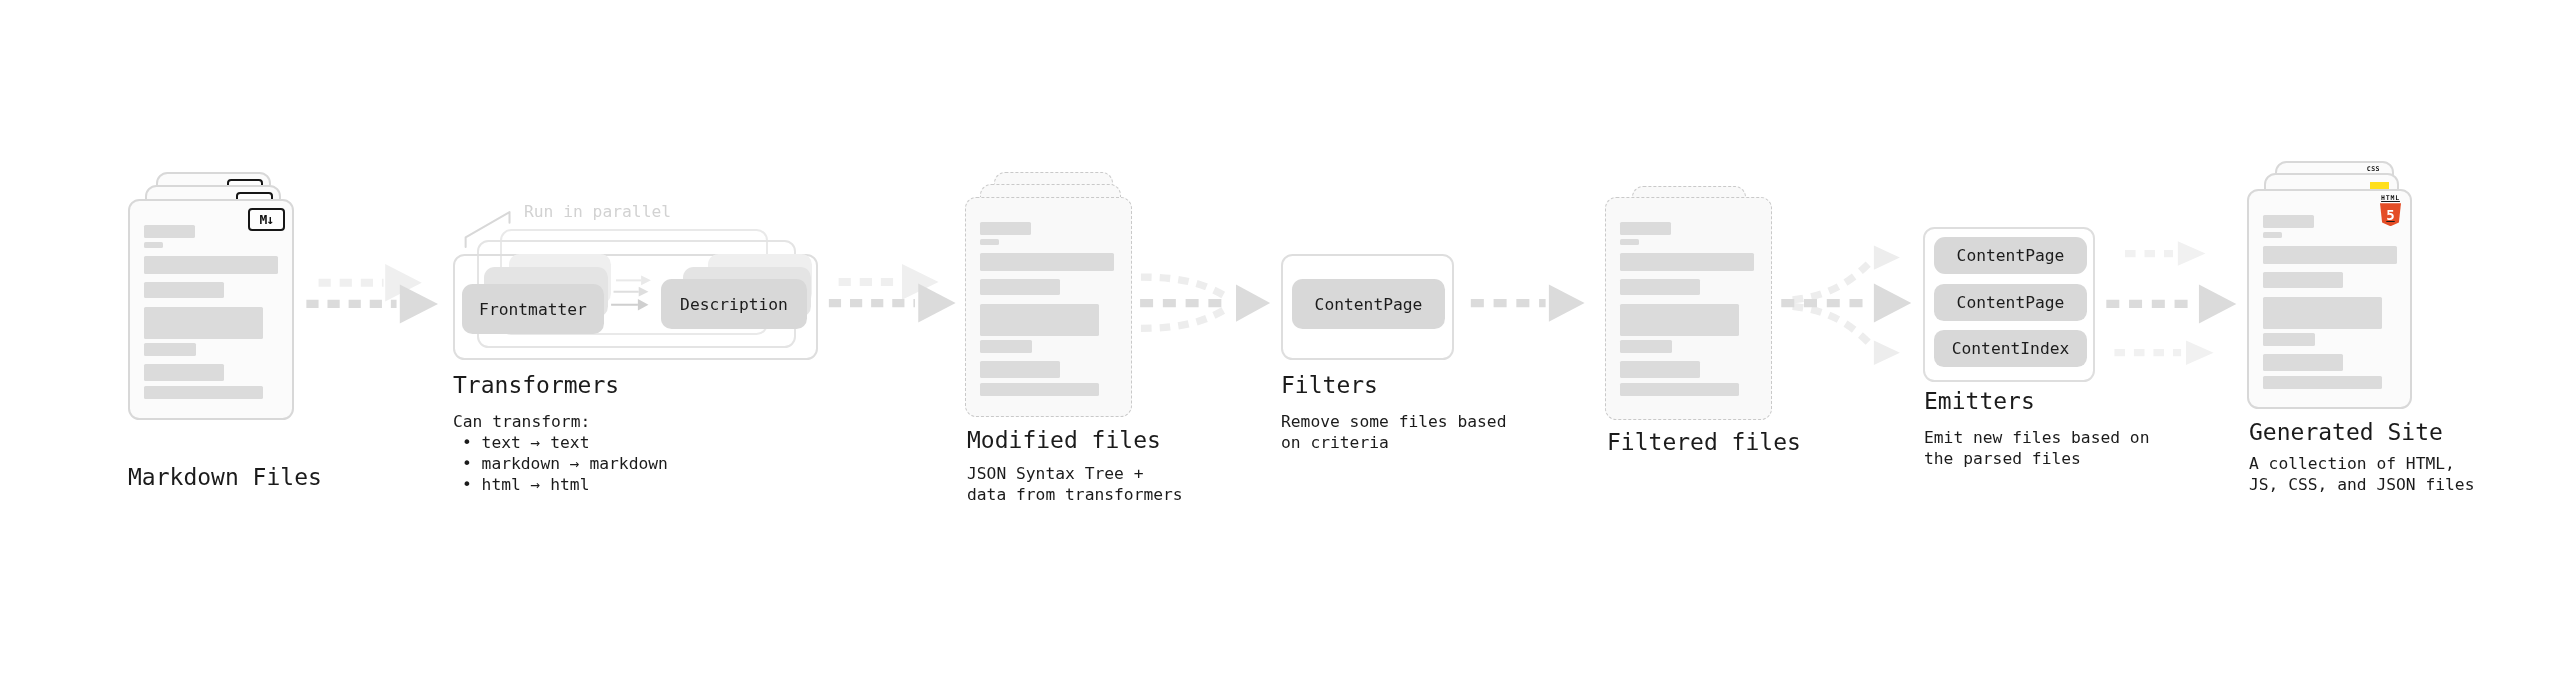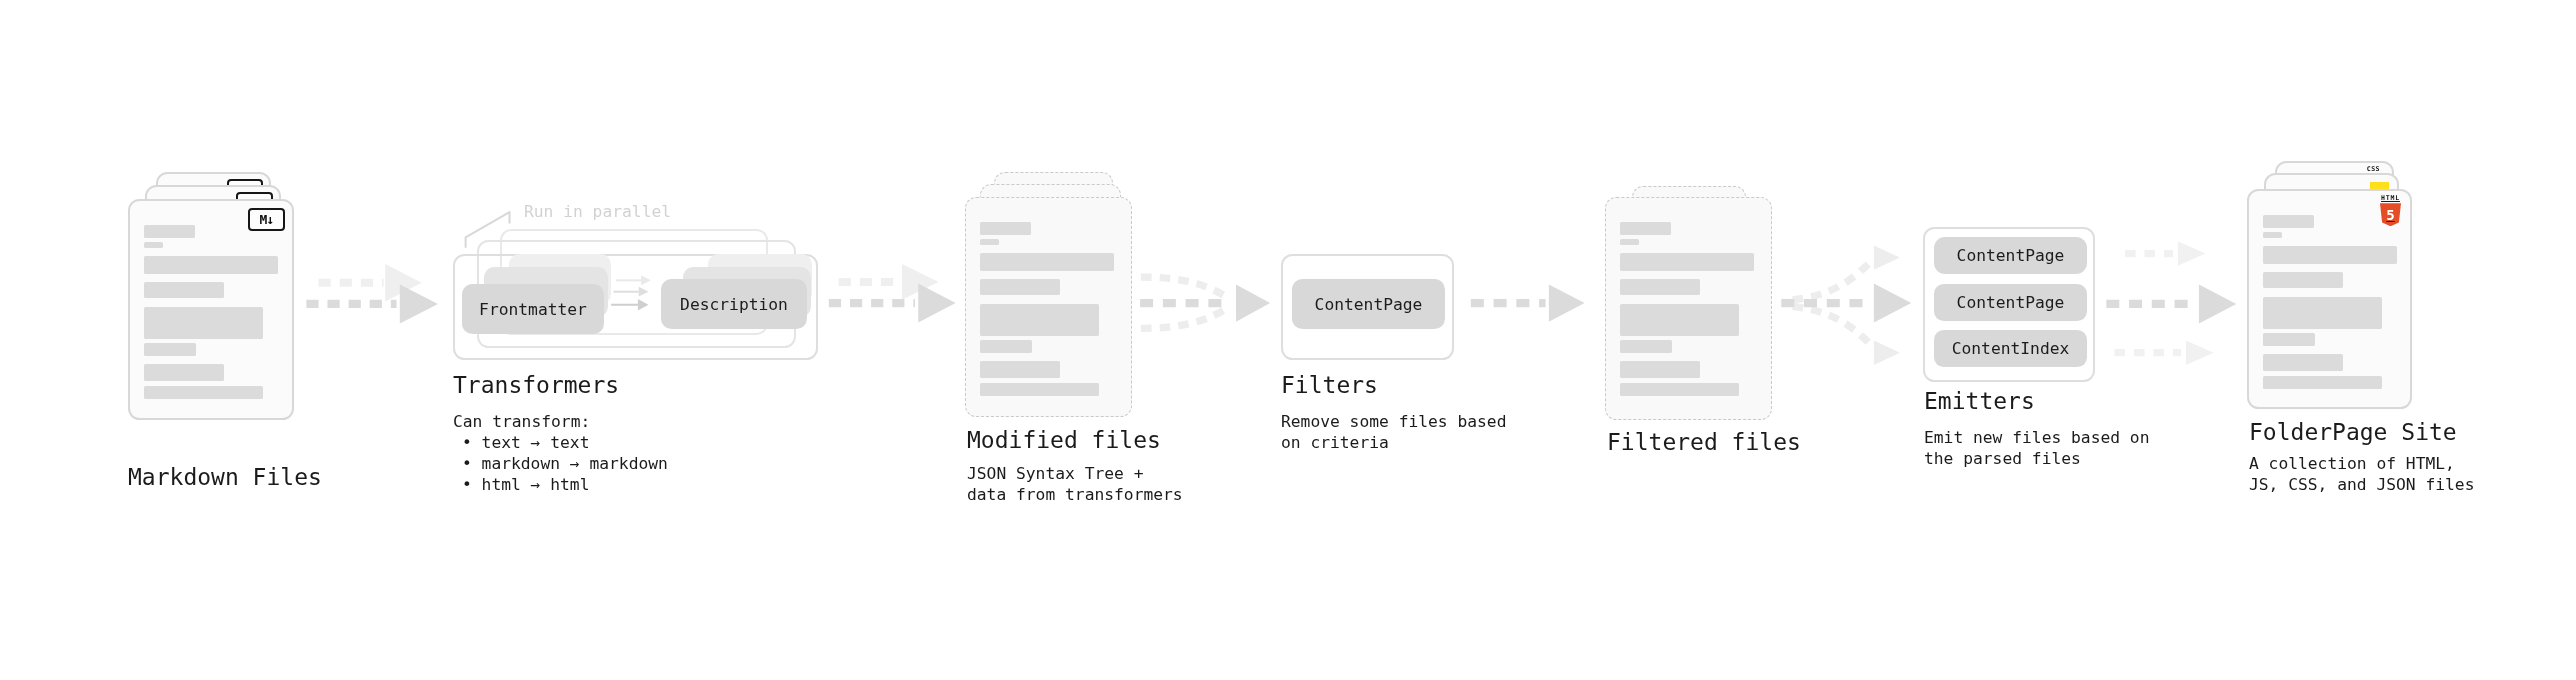--- a/index.html
+++ b/index.html
@@ -272,21 +272,21 @@
       </div>
       <div class="sk sk-a"></div>
       <div class="sk sk-b"></div>
       <div class="sk sk-c"></div>
       <div class="sk sk-d"></div>
       <div class="sk sk-e"></div>
       <div class="sk sk-f"></div>
       <div class="sk sk-g"></div>
       <div class="sk sk-h"></div>
     </div>
-    <div class="stage-label" style="left:2249px;top:418px;">FolderPage Site</div>
+    <div class="stage-label" style="left:2249px;top:418px;">Generated Site</div>
     <div class="stage-desc" style="left:2249px;top:453px;">
       <div>A collection of HTML,</div>
       <div>JS, CSS, and JSON files</div>
     </div>
   </div>
 
 </div>
 
 
 </body></html>

